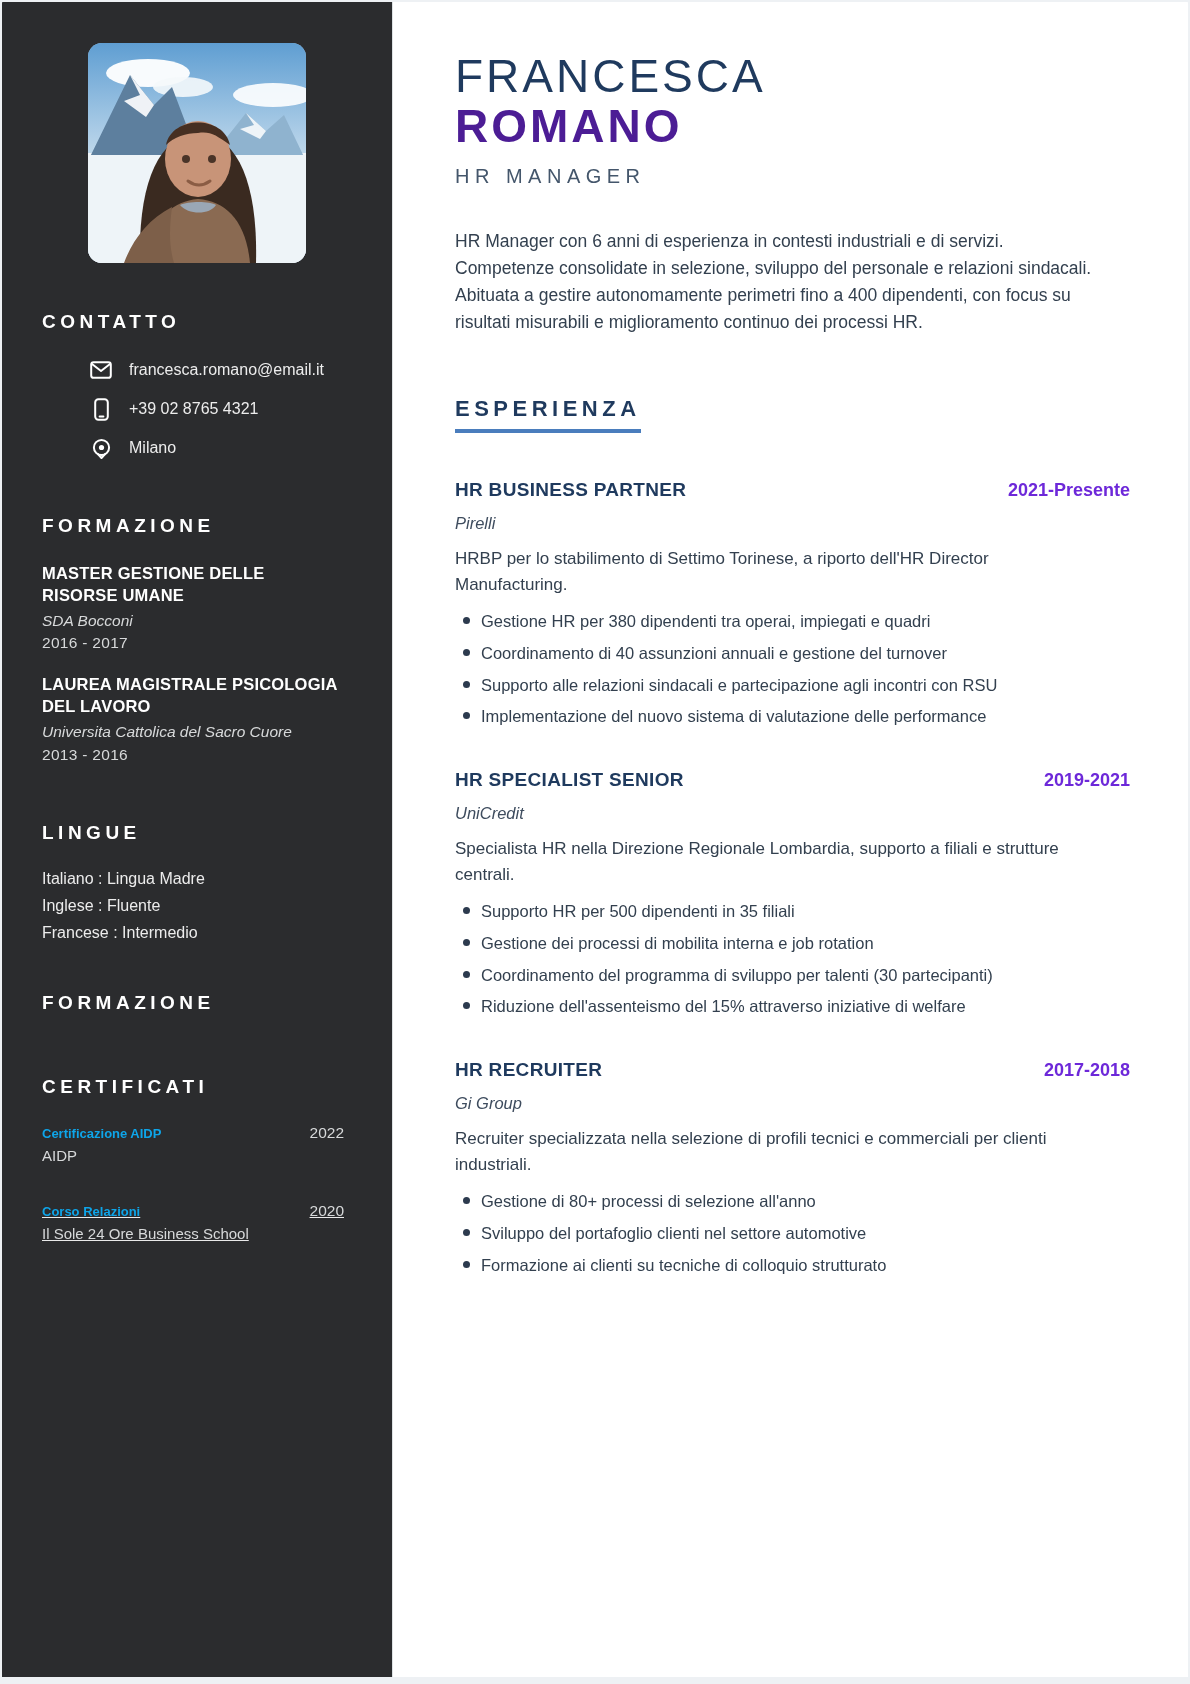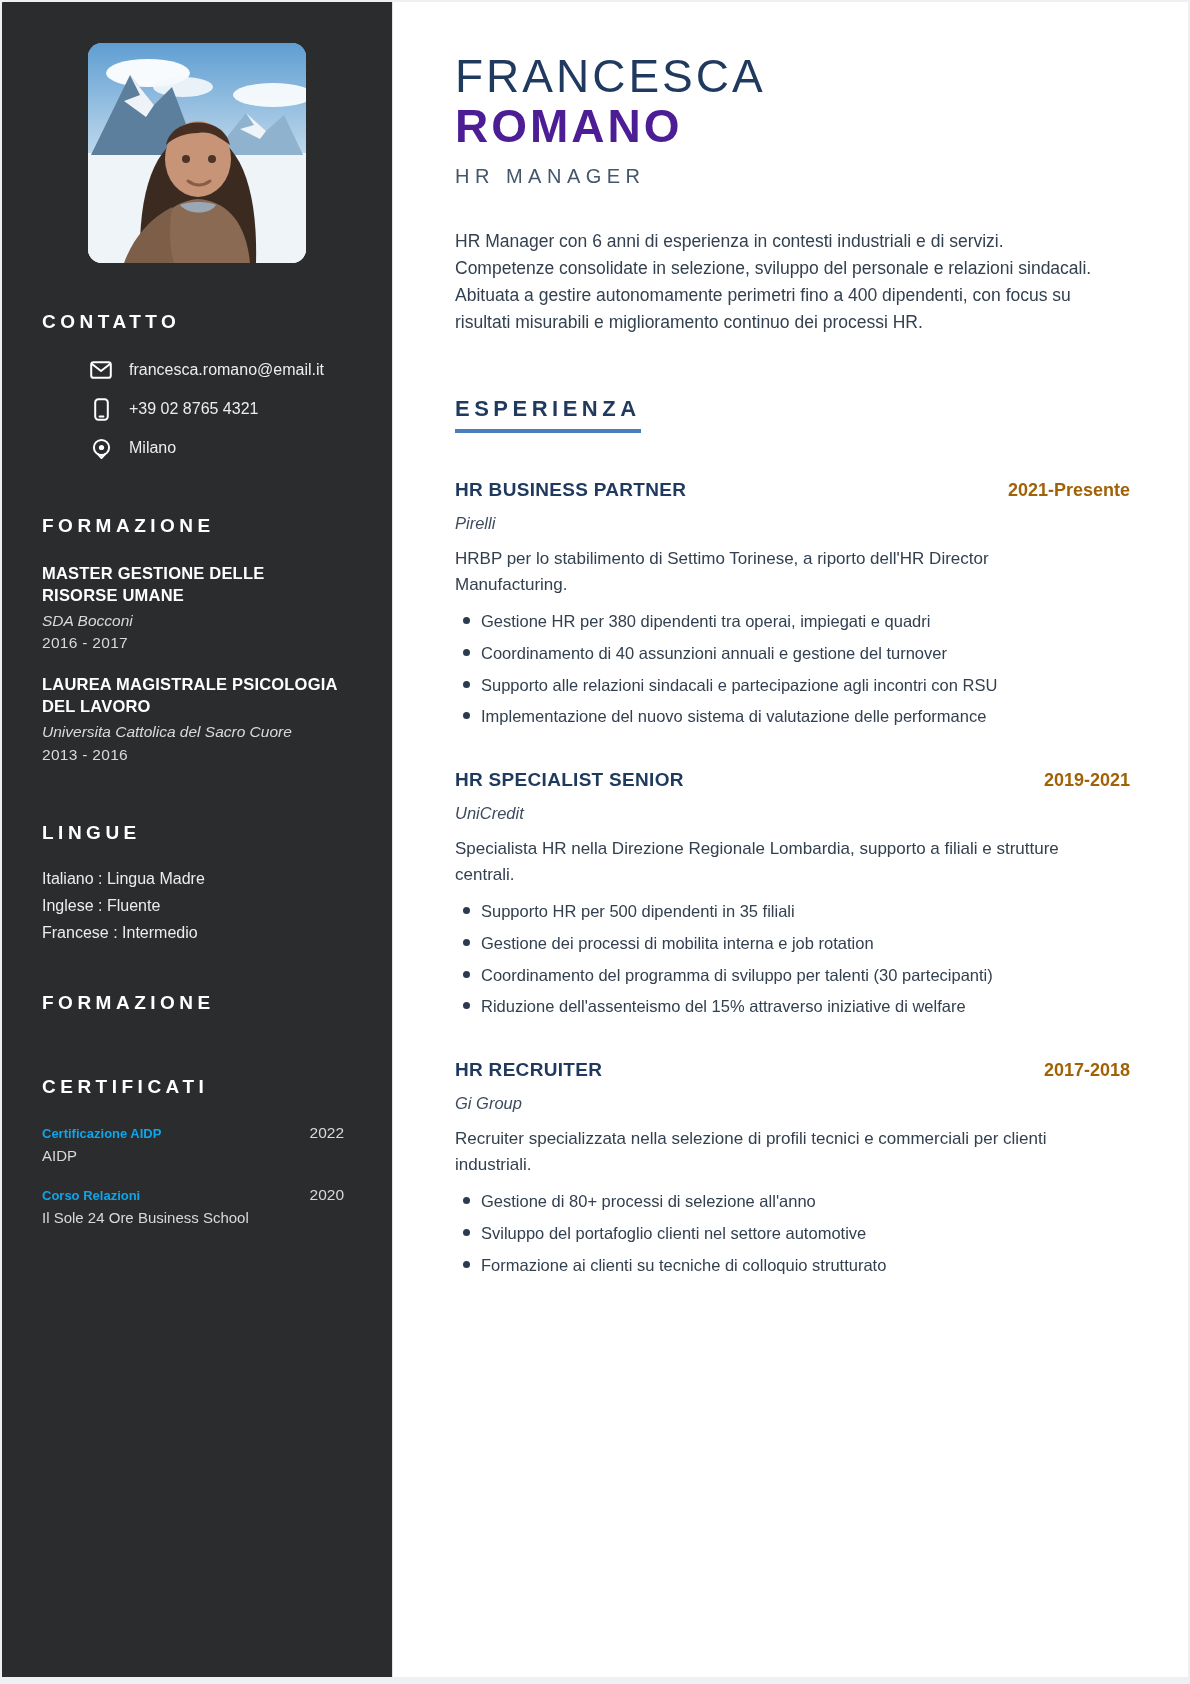--- a/index.html
+++ b/index.html
@@ -60,21 +60,21 @@
   .edu-years { margin-top: 3px; font-size: 15.5px; color: #d7d9da; letter-spacing: 0.3px; }
 
   .lang-heading { margin-top: 58px; }
   .lang-list { margin-top: 26px; display: flex; flex-direction: column; gap: 9px; }
   .lang-item { font-size: 16px; color: #ececec; }
 
   .skills-heading { margin-top: 50px; }
 
   .cert-heading { margin-top: 62px; }
   .cert-item { margin-top: 26px; }
-  .cert-item + .cert-item { margin-top: 22px; }
+  .cert-item + .cert-item { margin-top: 38px; text-decoration: underline; }
   .cert-row { display: flex; justify-content: space-between; align-items: baseline; }
   .cert-name { color: #0ea5e9; font-size: 13px; font-weight: 700; }
   .cert-year { color: #d7d9da; font-size: 15.5px; }
   .cert-issuer { margin-top: 5px; font-size: 15px; color: #d7d9da; }
 
   
   .main {
     flex: 1 1 auto;
     padding: 50px 58px 0 62px;
     color: #33404f;
@@ -114,21 +114,21 @@
     font-size: 22px;
     font-weight: 700;
     letter-spacing: 4.5px;
     padding-bottom: 7px;
     border-bottom: 4px solid #4a7dbd;
   }
   .job { margin-top: 46px; }
   .job + .job { margin-top: 40px; }
   .job-header { display: flex; justify-content: space-between; align-items: baseline; }
   .job-title { color: #1f3a5e; font-size: 19px; font-weight: 700; letter-spacing: 0.3px; }
-  .job-dates { color: #a16207; font-size: 18px; font-weight: 700; }
+  .job-dates { color: #6d28d9; font-size: 18px; font-weight: 700; }
   .job-company { margin-top: 13px; font-size: 16.5px; font-style: italic; color: #3e4c5e; }
   .job-desc { margin-top: 13px; font-size: 17px; line-height: 1.5; color: #33404f; max-width: 640px; }
   .job-bullets { margin-top: 12px; list-style: none; }
   .job-bullets li {
     position: relative;
     padding-left: 26px;
     font-size: 16.5px;
     line-height: 1.5;
     color: #33404f;
     margin-top: 7px;

